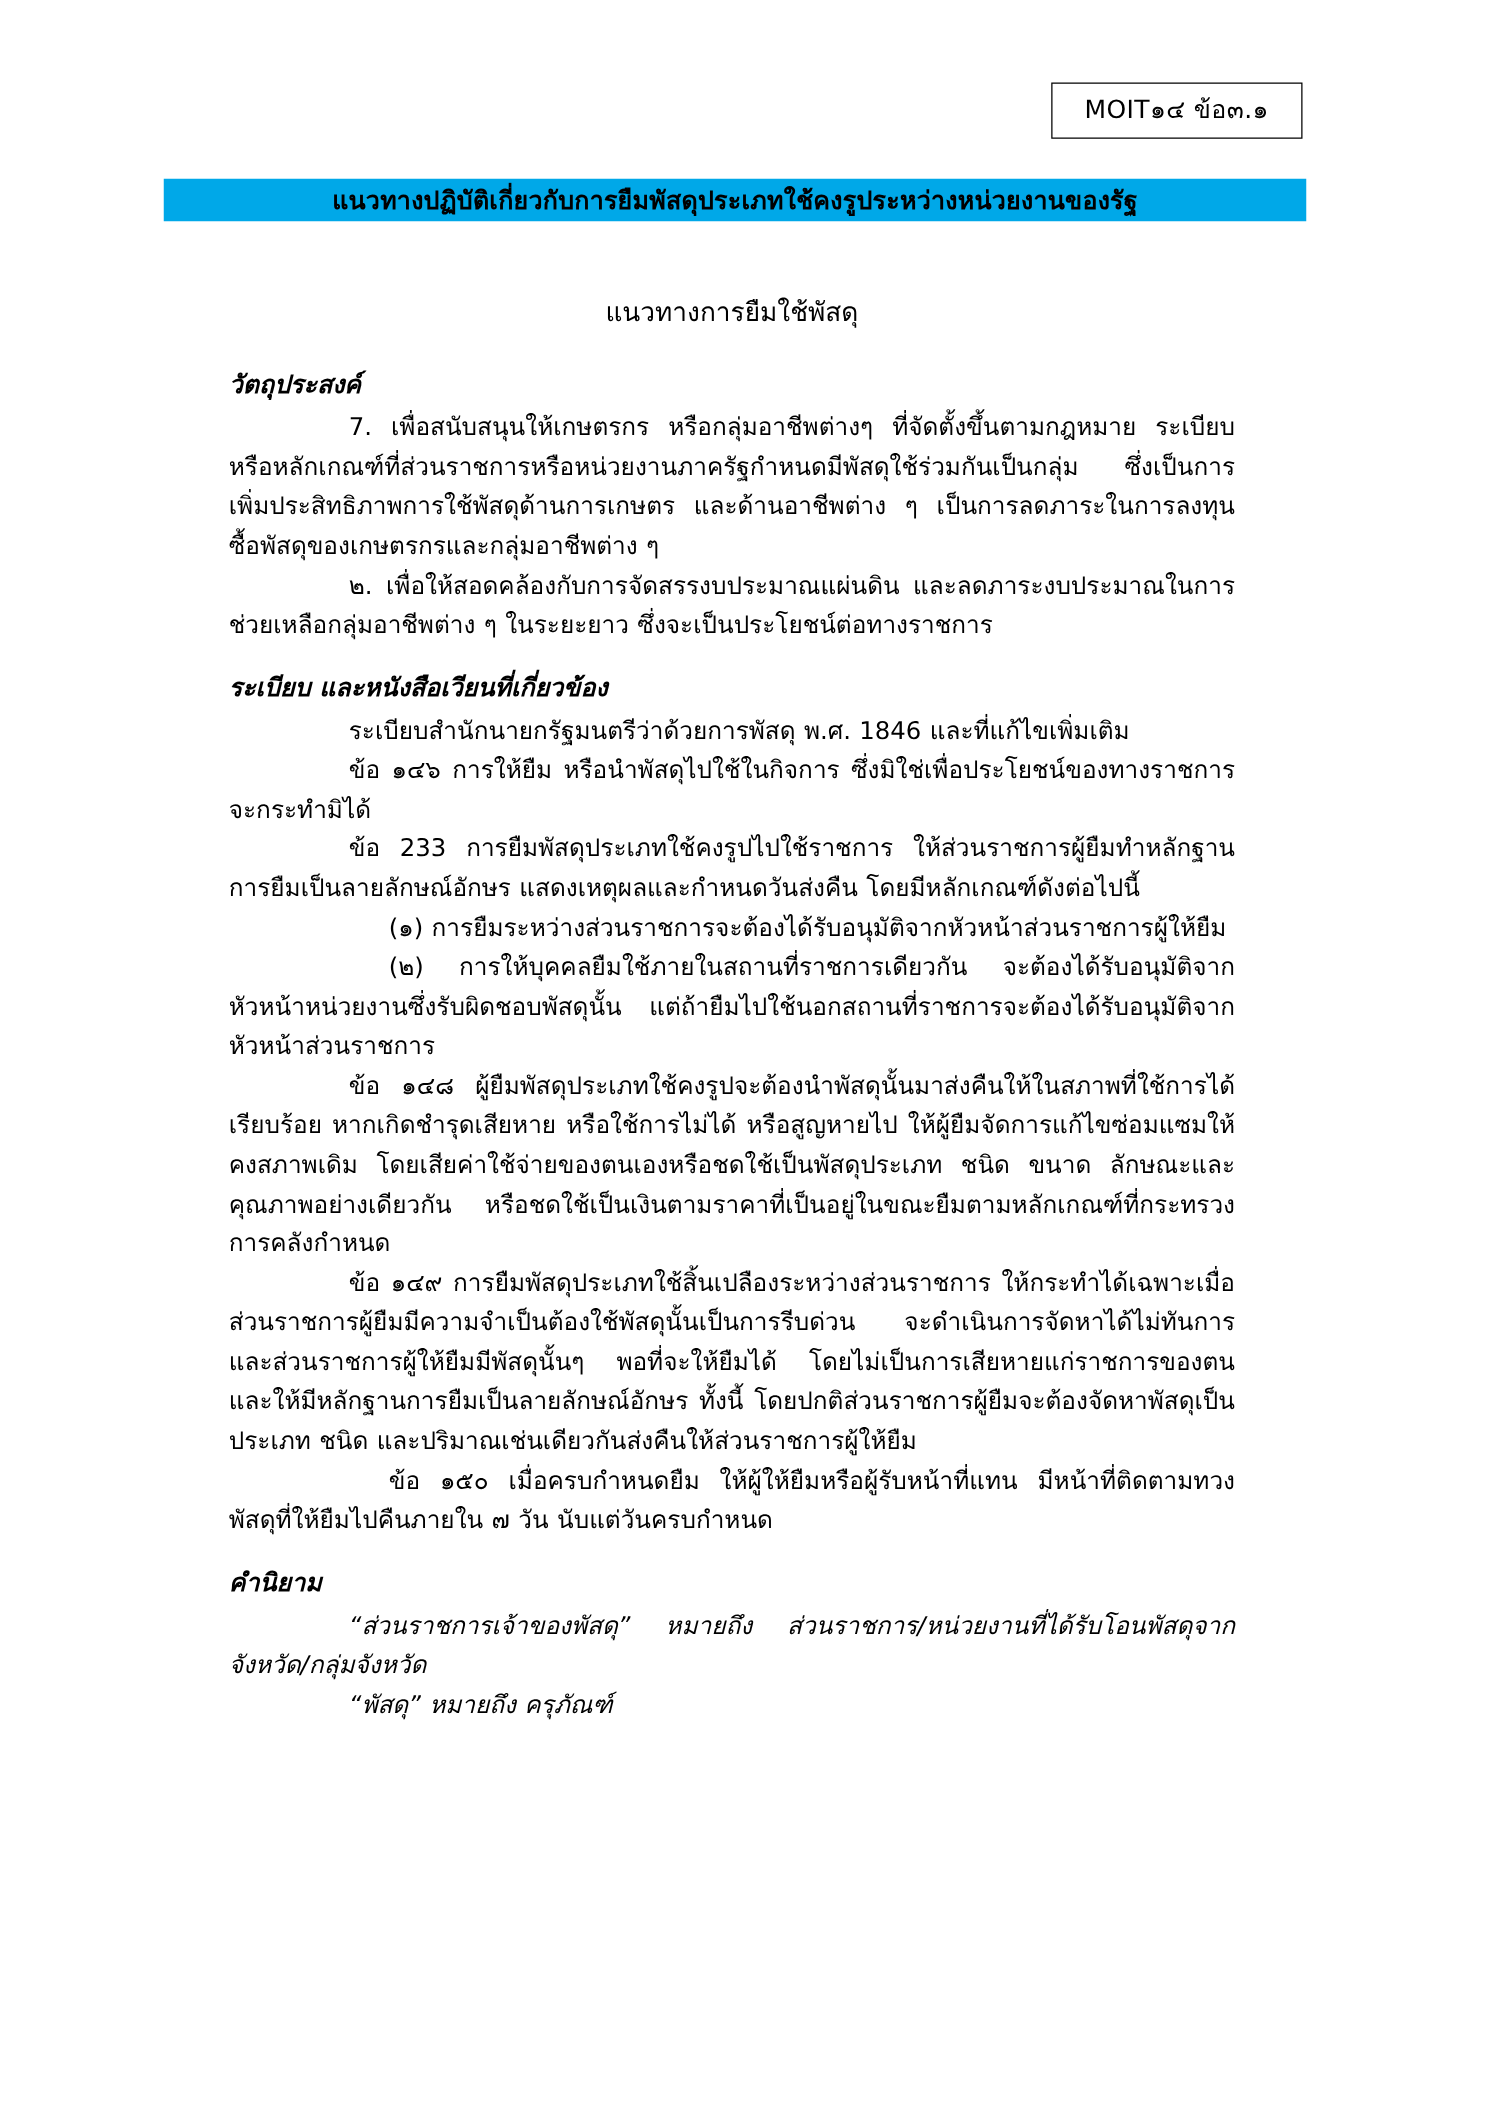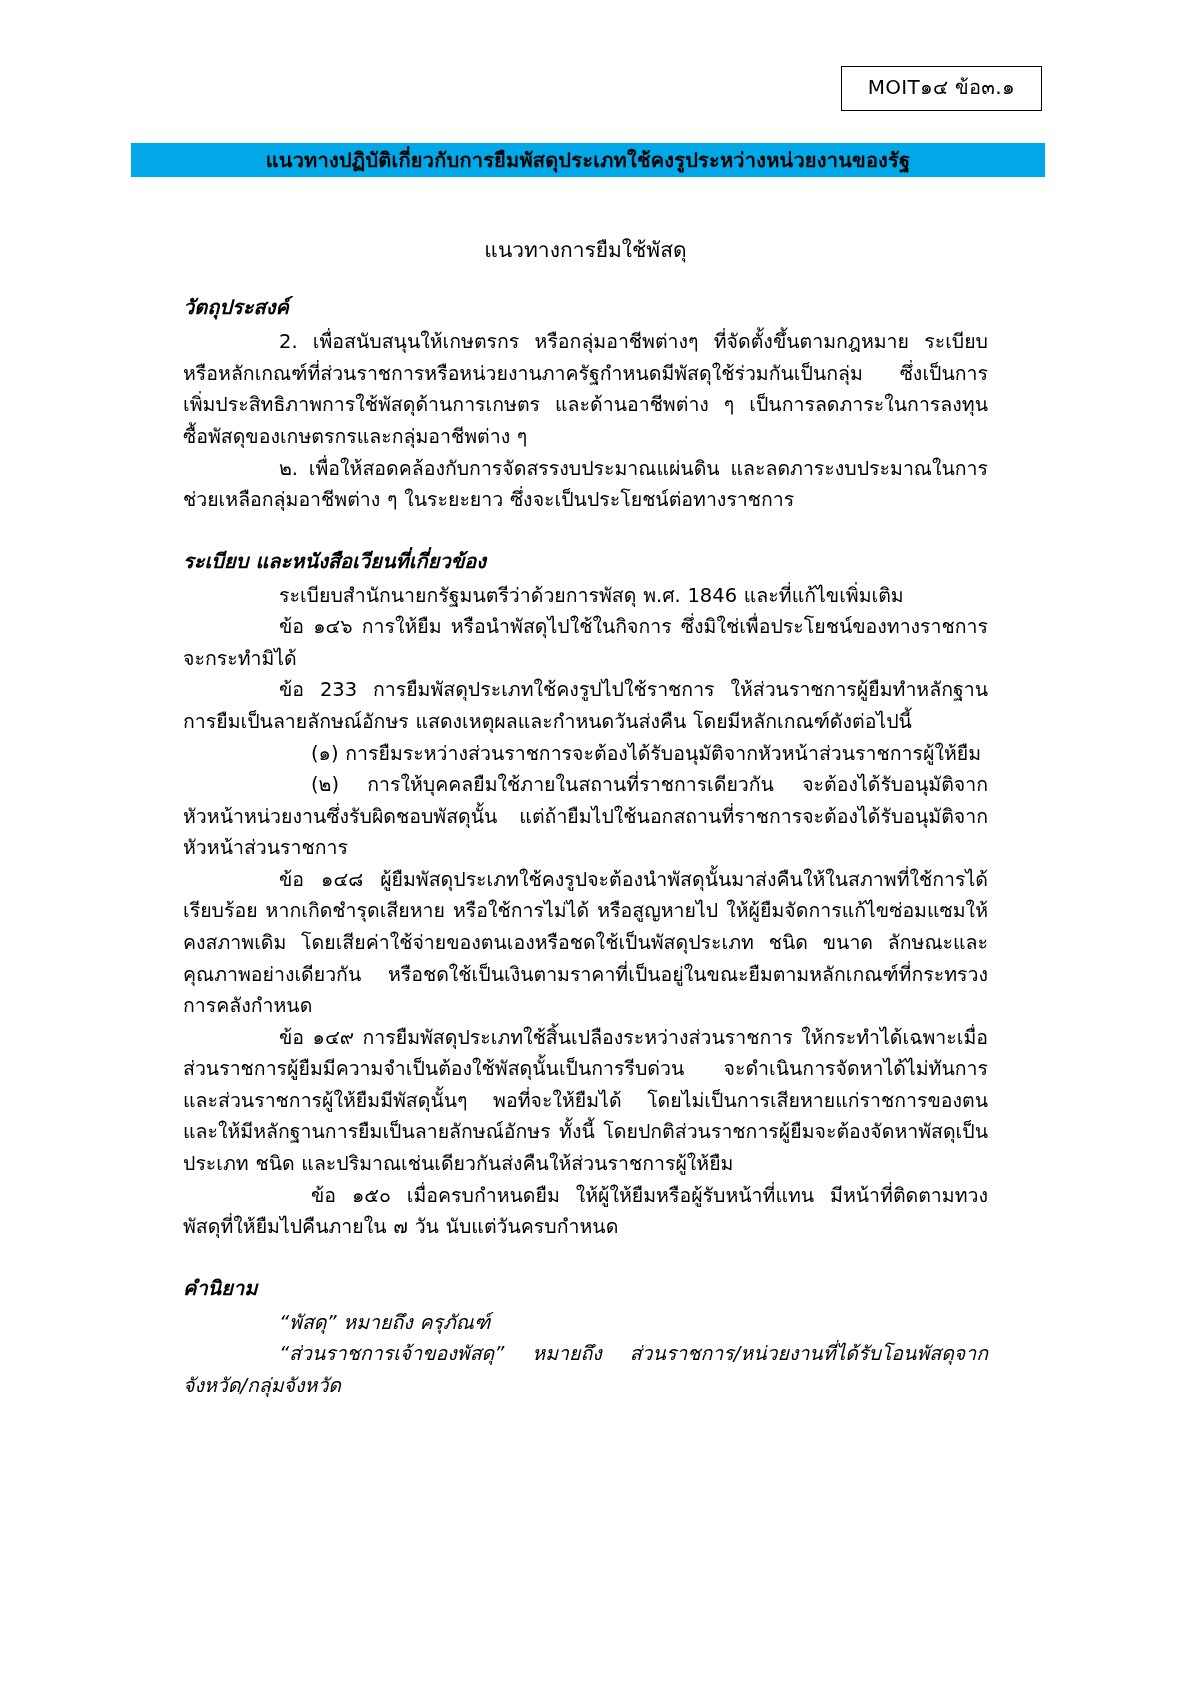--- a/index.html
+++ b/index.html
@@ -78,21 +78,21 @@
   }
 
   .section-head {
     font-size: 20px;
     font-weight: bold;
     margin: 0 0 4px 0;
     line-height: 1.45;
     font-style: italic;
   }
   .section-head.spaced {
-    margin-top: 31px;
+    margin-top: 20px;
   }
 
   p.para {
     font-size: 19.5px;
     line-height: 1.62;
     margin: 0;
     text-align: justify;
     text-justify: inter-word;
     text-indent: 0;
     word-spacing: 0.5px;
@@ -124,21 +124,21 @@
   <div class="banner" style="background: rgb(0, 168, 232);">
     <span class="banner-text" style="color: rgb(0, 0, 0);">แนวทางปฏิบัติเกี่ยวกับการยืมพัสดุประเภทใช้คงรูประหว่างหน่วยงานของรัฐ</span>
   </div>
 
   <div class="content">
 
     <h1 class="doc-title">แนวทางการยืมใช้พัสดุ</h1>
 
     <div class="block">
       <div class="section-head">วัตถุประสงค์</div>
-      <p class="para indent-wide">2. เพื่อสนับสนุนให้เกษตรกร หรือกลุ่มอาชีพต่างๆ ที่จัดตั้งขึ้นตามกฎหมาย ระเบียบ หรือหลักเกณฑ์ที่ส่วนราชการหรือหน่วยงานภาครัฐกำหนดมีพัสดุใช้ร่วมกันเป็นกลุ่ม ซึ่งเป็นการเพิ่มประสิทธิภาพการใช้พัสดุด้านการเกษตร และด้านอาชีพต่าง ๆ เป็นการลดภาระในการลงทุนซื้อพัสดุของเกษตรกรและกลุ่มอาชีพต่าง ๆ</p>
+      <p class="para indent-wide">7. เพื่อสนับสนุนให้เกษตรกร หรือกลุ่มอาชีพต่างๆ ที่จัดตั้งขึ้นตามกฎหมาย ระเบียบ หรือหลักเกณฑ์ที่ส่วนราชการหรือหน่วยงานภาครัฐกำหนดมีพัสดุใช้ร่วมกันเป็นกลุ่ม ซึ่งเป็นการเพิ่มประสิทธิภาพการใช้พัสดุด้านการเกษตร และด้านอาชีพต่าง ๆ เป็นการลดภาระในการลงทุนซื้อพัสดุของเกษตรกรและกลุ่มอาชีพต่าง ๆ</p>
       <p class="para indent-wide">๒. เพื่อให้สอดคล้องกับการจัดสรรงบประมาณแผ่นดิน และลดภาระงบประมาณในการช่วยเหลือกลุ่มอาชีพต่าง ๆ ในระยะยาว ซึ่งจะเป็นประโยชน์ต่อทางราชการ</p>
     </div>
 
     <div class="block">
       <div class="section-head spaced">ระเบียบ และหนังสือเวียนที่เกี่ยวข้อง</div>
 
       <p class="para indent-wide">ระเบียบสำนักนายกรัฐมนตรีว่าด้วยการพัสดุ พ.ศ. 1846 และที่แก้ไขเพิ่มเติม</p>
 
       <p class="para indent-wide">ข้อ ๑๔๖ การให้ยืม หรือนำพัสดุไปใช้ในกิจการ ซึ่งมิใช่เพื่อประโยชน์ของทางราชการจะกระทำมิได้</p>
 
@@ -151,19 +151,19 @@
       <p class="para indent-wide">ข้อ ๑๔๘   ผู้ยืมพัสดุประเภทใช้คงรูปจะต้องนำพัสดุนั้นมาส่งคืนให้ในสภาพที่ใช้การได้เรียบร้อย หากเกิดชำรุดเสียหาย หรือใช้การไม่ได้ หรือสูญหายไป ให้ผู้ยืมจัดการแก้ไขซ่อมแซมให้คงสภาพเดิม โดยเสียค่าใช้จ่ายของตนเองหรือชดใช้เป็นพัสดุประเภท ชนิด ขนาด ลักษณะและคุณภาพอย่างเดียวกัน หรือชดใช้เป็นเงินตามราคาที่เป็นอยู่ในขณะยืมตามหลักเกณฑ์ที่กระทรวงการคลังกำหนด</p>
 
       <p class="para indent-wide">ข้อ ๑๔๙ การยืมพัสดุประเภทใช้สิ้นเปลืองระหว่างส่วนราชการ ให้กระทำได้เฉพาะเมื่อส่วนราชการผู้ยืมมีความจำเป็นต้องใช้พัสดุนั้นเป็นการรีบด่วน จะดำเนินการจัดหาได้ไม่ทันการ และส่วนราชการผู้ให้ยืมมีพัสดุนั้นๆ พอที่จะให้ยืมได้ โดยไม่เป็นการเสียหายแก่ราชการของตน และให้มีหลักฐานการยืมเป็นลายลักษณ์อักษร ทั้งนี้ โดยปกติส่วนราชการผู้ยืมจะต้องจัดหาพัสดุเป็นประเภท ชนิด และปริมาณเช่นเดียวกันส่งคืนให้ส่วนราชการผู้ให้ยืม</p>
 
       <p class="para indent-xwide">ข้อ ๑๕๐ เมื่อครบกำหนดยืม ให้ผู้ให้ยืมหรือผู้รับหน้าที่แทน มีหน้าที่ติดตามทวงพัสดุที่ให้ยืมไปคืนภายใน ๗ วัน นับแต่วันครบกำหนด</p>
     </div>
 
     <div class="block">
       <div class="section-head spaced">คำนิยาม</div>
 
+      <p class="para indent-wide italic-term">“ส่วนราชการเจ้าของพัสดุ”   หมายถึง ส่วนราชการ/หน่วยงานที่ได้รับโอนพัสดุจากจังหวัด/กลุ่มจังหวัด</p>
+
       <p class="para indent-wide italic-term">“พัสดุ” หมายถึง ครุภัณฑ์</p>
-
-      <p class="para indent-wide italic-term">“ส่วนราชการเจ้าของพัสดุ”   หมายถึง ส่วนราชการ/หน่วยงานที่ได้รับโอนพัสดุจากจังหวัด/กลุ่มจังหวัด</p>
     </div>
 
   </div>
 </div>
 
 </body></html>

